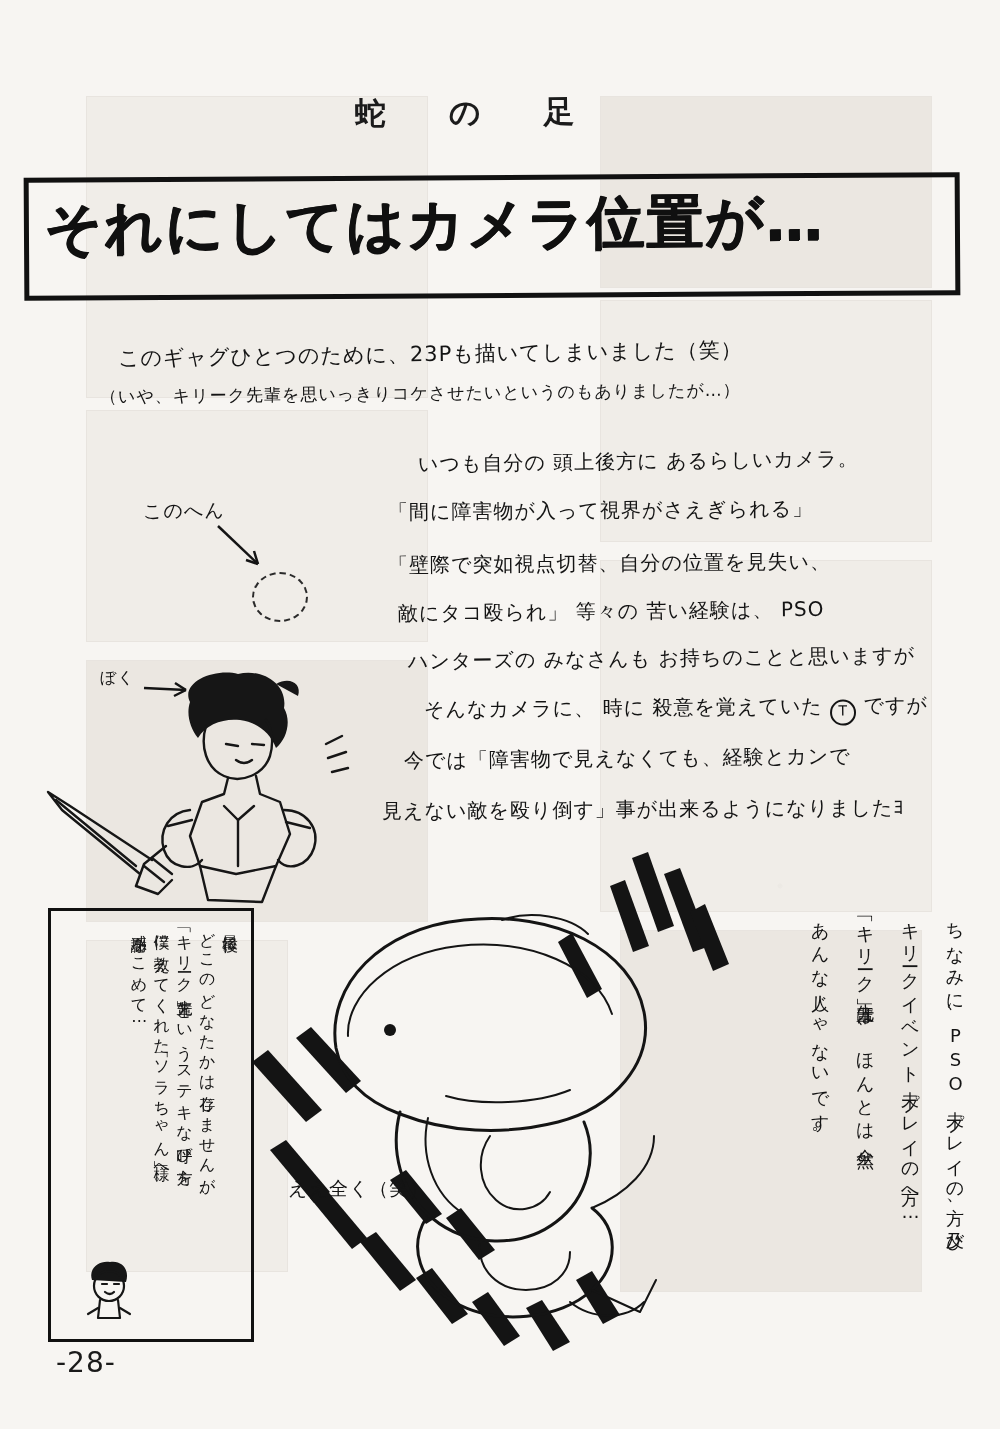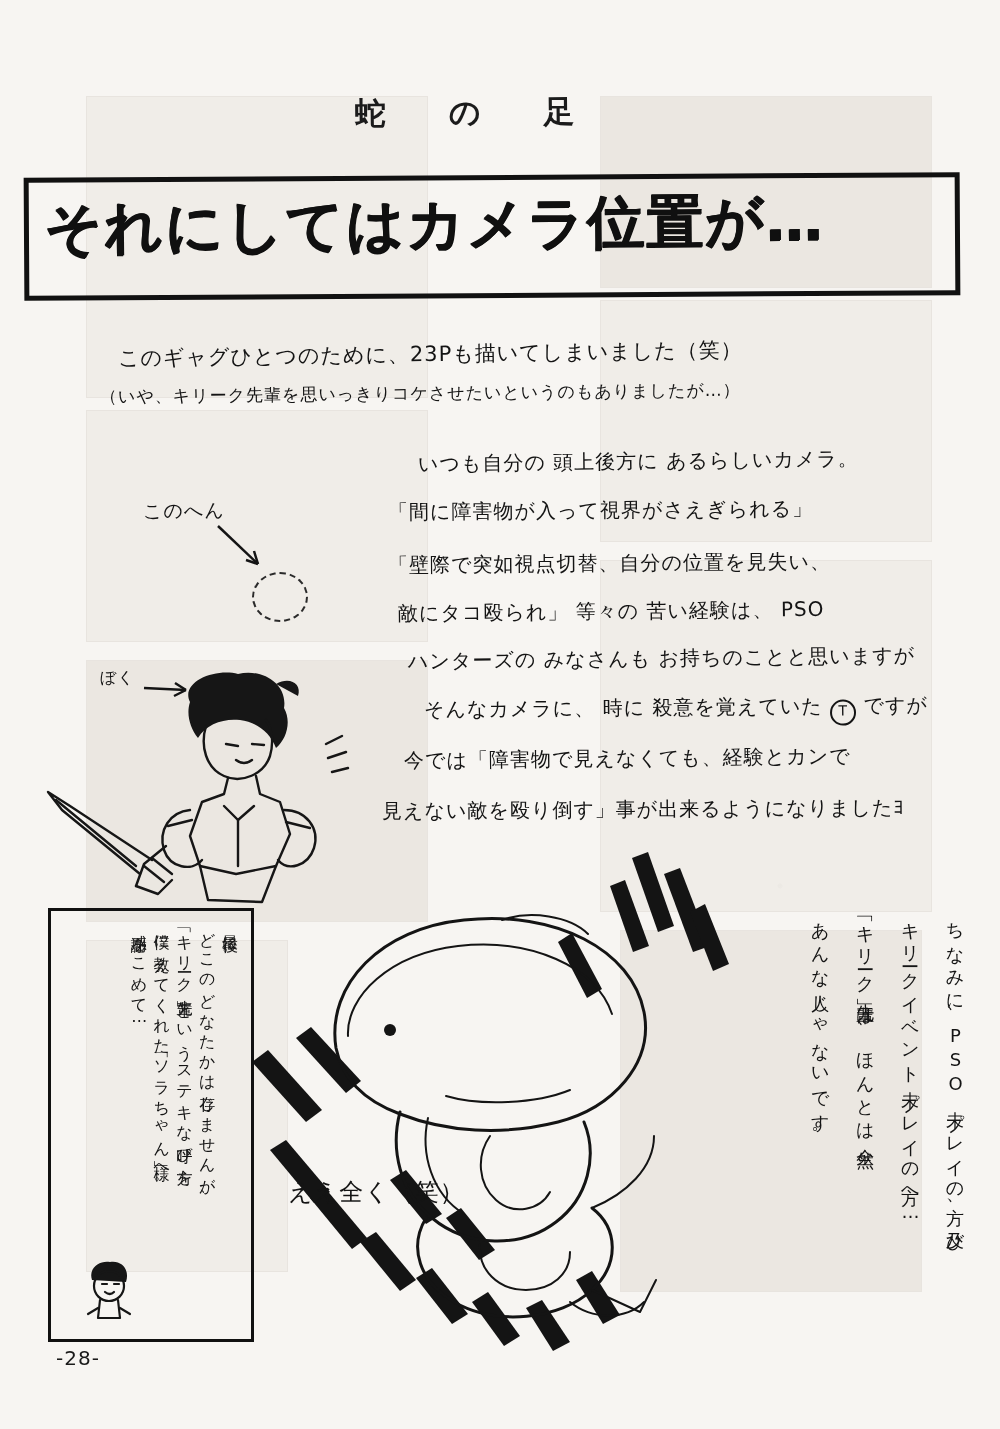--- a/index.html
+++ b/index.html
@@ -90,21 +90,21 @@
   .r2 { left: 388px; top: 497px; transform: rotate(-0.5deg); }
   .r3 { left: 388px; top: 550px; transform: rotate(-0.5deg); }
   .r4 { left: 398px; top: 598px; transform: rotate(-0.6deg); }
   .r5 { left: 408px; top: 645px; transform: rotate(-0.7deg); }
   .r6 { left: 424px; top: 694px; transform: rotate(-0.5deg); }
   .r7 { left: 404px; top: 745px; transform: rotate(-0.6deg); }
   .r8 { left: 382px; top: 796px; transform: rotate(-0.4deg); }
 
   .konohen { left: 143px; top: 498px; font-size: 19px; transform: rotate(-1deg); }
   .boku    { left: 100px; top: 668px; font-size: 16px; transform: rotate(-1deg); }
-  .eezen   { left: 288px; top: 1176px; font-size: 24px; }
+  .eezen   { left: 288px; top: 1176px; font-size: 19px; }
 
   .maru-ta {
     display: inline-block;
     border: 2px solid #141414;
     border-radius: 50%;
     width: 22px; height: 22px;
     line-height: 19px;
     text-align: center;
     font-size: 14px;
     vertical-align: -3px;
@@ -162,21 +162,21 @@
     flex-direction: row-reverse;
     gap: 26px;
   }
   .right-cols .vcol { font-size: 18px; letter-spacing: 3px; max-height: 392px; }
 
   
   .page-num {
     position: absolute;
     left: 56px;
     top: 1346px;
-    font-size: 20px;
+    font-size: 28px;
     color: #1a1a1a;
     letter-spacing: 1px;
   }
 
   .art { position: absolute; }
   svg { display: block; }
 </style>
 </head>
 <body>
 

